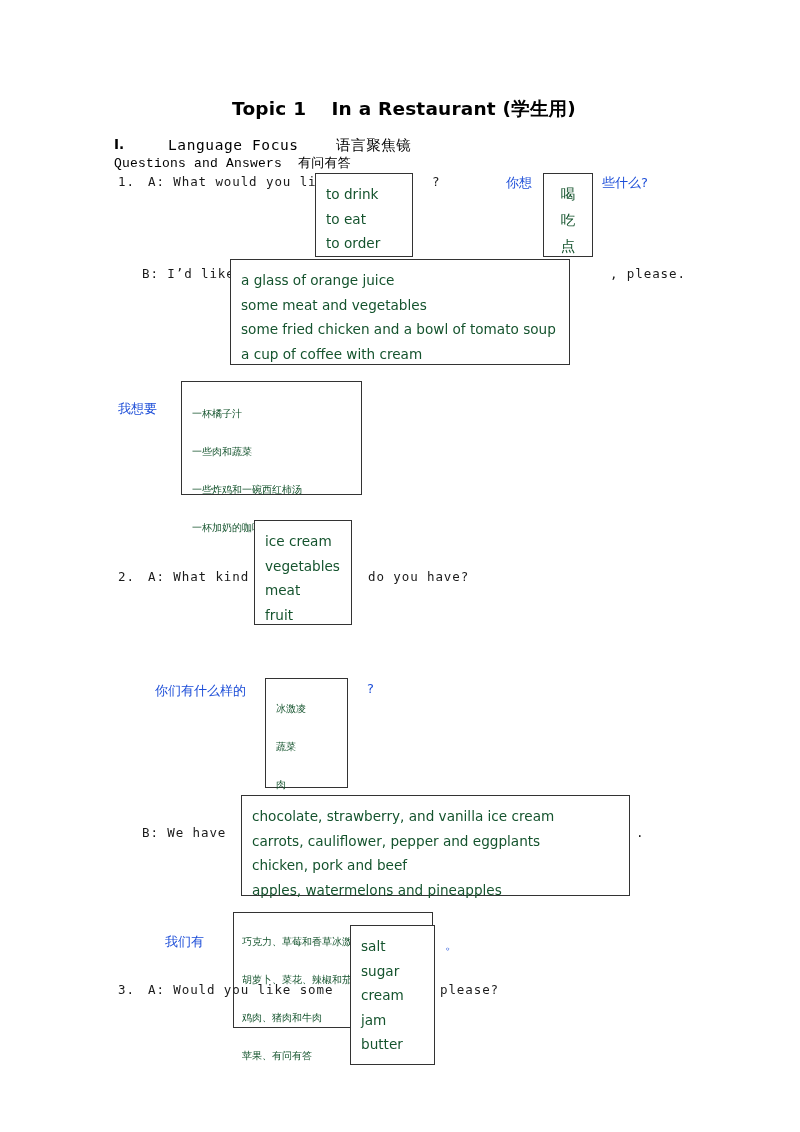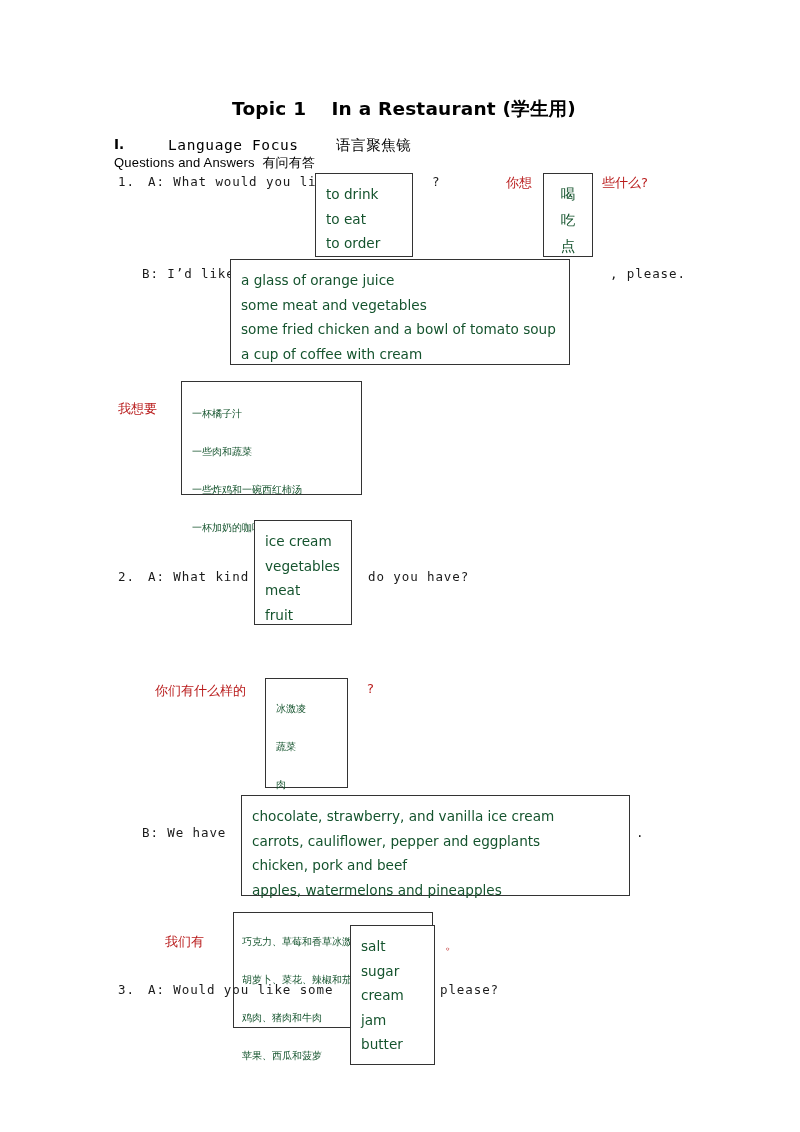--- a/index.html
+++ b/index.html
@@ -52,39 +52,39 @@
     top: 136px;
     font-family: "DejaVu Sans Mono", "Liberation Mono", monospace;
     font-size: 14.5px;
     letter-spacing: 0.6px;
     white-space: pre;
   }
   .sec-sub {
     position: absolute;
     left: 114px;
     top: 154px;
-    font-family: Liberation Sans, sans-serif;
+    font-family: Liberation Mono, monospace;
     font-size: 13px;
     letter-spacing: 0.2px;
     white-space: pre;
   }
 
   
   .mono {
     font-family: "DejaVu Sans Mono", "Liberation Mono", monospace;
     font-size: 12.5px;
     letter-spacing: 0.9px;
     white-space: pre;
     color: #1a1a1a;
   }
   .cn {
     font-family: "DejaVu Sans", "Liberation Sans", sans-serif;
     font-size: 13px;
     white-space: pre;
-    color: #b91c1c;
+    color: #1d4ed8;
   }
 
   
   .optbox {
     position: absolute;
     box-sizing: border-box;
     border: 1.6px solid #333333;
     background: #ffffff;
     padding: 8px 10px 6px 10px;
   }
@@ -186,21 +186,21 @@
     <div class="opt">apples, watermelons and pineapples</div>
   </div>
 
   <div class="abs cn" style="left:165px; top:933px;">我们有</div>
   <div class="abs cn" style="left:445px; top:936px;">。</div>
 
   <div class="optbox cnbox" style="left:233px; top:912px; width:200px; height:116px; padding:5px 8px;">
     <div class="opt">巧克力、草莓和香草冰激凌</div>
     <div class="opt">胡萝卜、菜花、辣椒和茄子</div>
     <div class="opt">鸡肉、猪肉和牛肉</div>
-    <div class="opt">苹果、西瓜和菠萝</div>
+    <div class="opt">苹果、有问有答</div>
   </div>
 
   <div class="abs mono" style="left:118px; top:982px;">3.</div>
   <div class="abs mono" style="left:148px; top:982px;">A: Would you like some</div>
   <div class="abs mono" style="left:440px; top:982px;">please?</div>
 
   <div class="optbox" style="left:350px; top:925px; width:85px; height:140px; padding:8px 10px;">
     <div class="opt">salt</div>
     <div class="opt">sugar</div>
     <div class="opt">cream</div>

